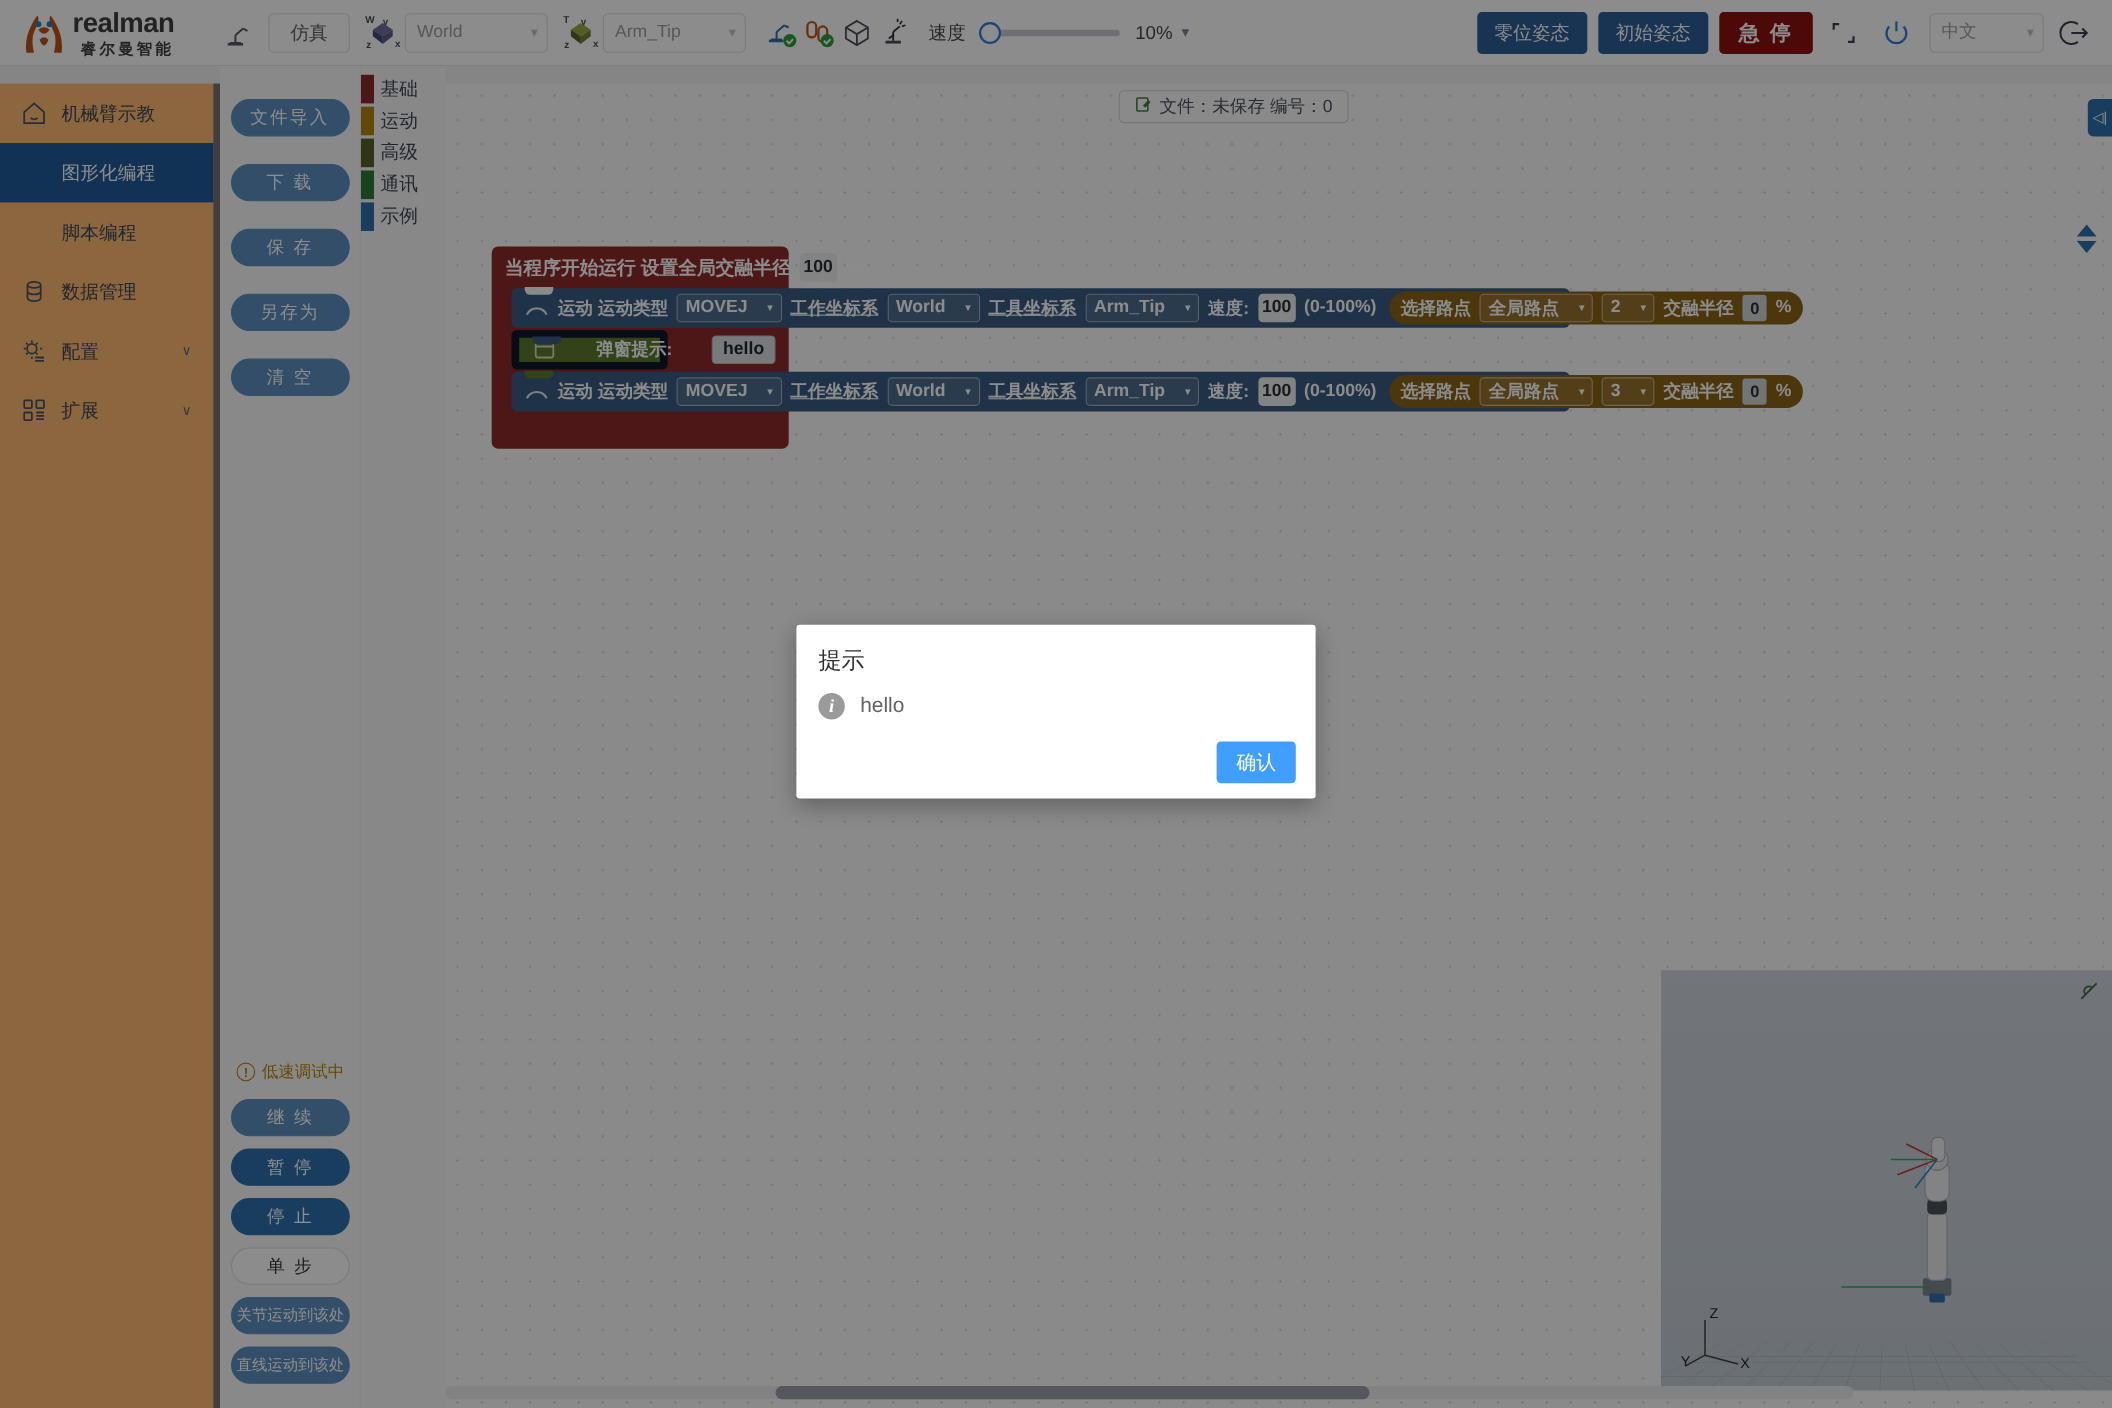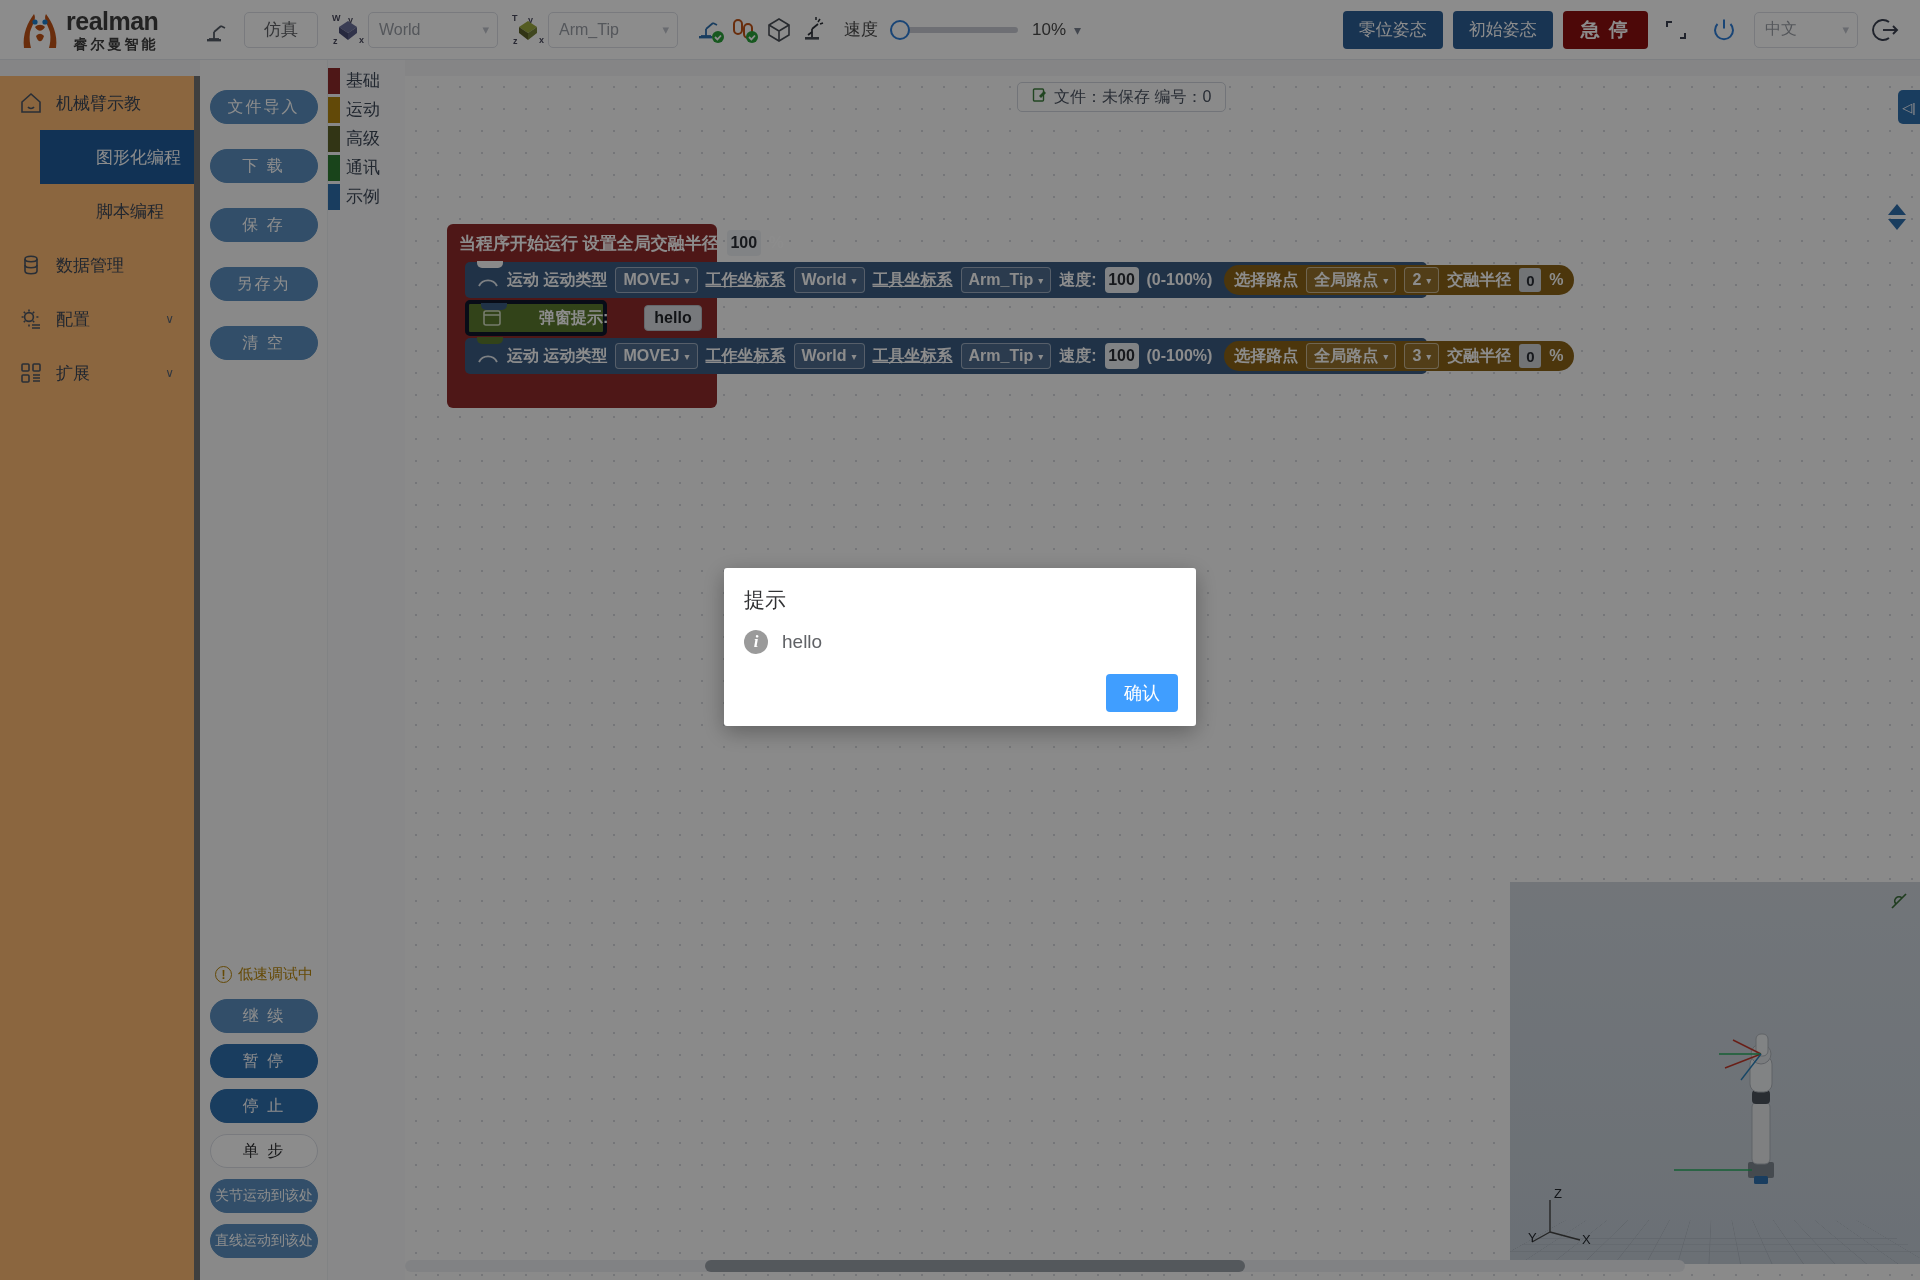--- a/index.html
+++ b/index.html
@@ -77,21 +77,21 @@
     background: #fdba74; border-right: 6px solid #737373; z-index: 8;
   }
   .nav-item {
     height: 54px; display: flex; align-items: center; padding-left: 18px;
     color: #3d4757; font-size: 17px; cursor: pointer; position: relative;
   }
   .nav-item .nico { width: 26px; height: 26px; margin-right: 12px; flex:none; display:flex; align-items:center; justify-content:center; }
   .nav-item .chev { position: absolute; right: 20px; color: #5a6574; font-size: 12px; }
   .nav-sub {
     height: 54px; display: flex; align-items: center; padding-left: 56px;
-    color: #3d4757; font-size: 17px; cursor: pointer; margin-left: 40px;
+    color: #3d4757; font-size: 17px; cursor: pointer;
   }
   .nav-sub.active { background: #1f5c9c; color: #fff; }
 
   
   #filecol {
     position: absolute; left: 200px; top: 60px; width: 128px; height: 1220px;
     background: #fafafa; border-right: 1px solid #eceef1; z-index: 7;
   }
   .pill {
     width: 108px; height: 34px; margin: 0 auto; border-radius: 17px;
@@ -143,30 +143,30 @@
     min-width: 34px; height: 26px; padding: 0 7px; display:flex; align-items:center; justify-content:center;
   }
   .blk-stack { margin-left: 18px; }
 
   .blk {
     position: relative; height: 36px; border-radius: 5px;
     display: flex; align-items: center; gap: 8px; padding: 0 12px;
     color: #fff; font-size: 16px; white-space: nowrap; margin-bottom: 2px;
   }
   .blk.motion { background: #3b5c82; width: 962px; }
-  .blk.popup  { background: #5b7a2e; width: 142px; border: 4px solid #0f172a; gap: 36px; }
+  .blk.popup  { background: #5b7a2e; width: 142px; border: 7px solid #0f172a; gap: 36px; }
   .blk-notch {
     position: absolute; left: 12px; top: -1px; width: 26px; height: 7px;
     background: #fbfbfb; border-bottom-left-radius: 5px; border-bottom-right-radius: 5px;
   }
   .mini-ico { width: 22px; height: 22px; flex:none; display:flex; align-items:center; justify-content:center; }
   .blk b { font-weight: bold; }
   .chip {
     background: rgba(255,255,255,0.10); border: 1px solid rgba(255,255,255,0.45);
-    border-radius: 4px; height: 26px; padding: 0 7px; display:flex; align-items:center; gap: 5px;
+    border-radius: 4px; height: 26px; padding: 0 7px; display:flex; align-items:center; gap: 18px;
     font-size: 16px; font-weight: bold; color: #fff; cursor: pointer;
   }
   .chip .dd { font-size: 10px; }
   .underlabel { text-decoration: underline; font-weight: bold; }
   .waypoint-group {
     display:flex; align-items:center; gap: 8px; background: #8a6316;
     border-radius: 16px; height: 30px; padding: 0 10px; margin-left: 4px;
   }
   .wfield { background:#cfd3d8; color:#2b2f36; border-radius: 3px; font-size: 15px; font-weight:bold;
             min-width: 22px; height: 24px; padding: 0 6px; display:flex; align-items:center; justify-content:center; }

